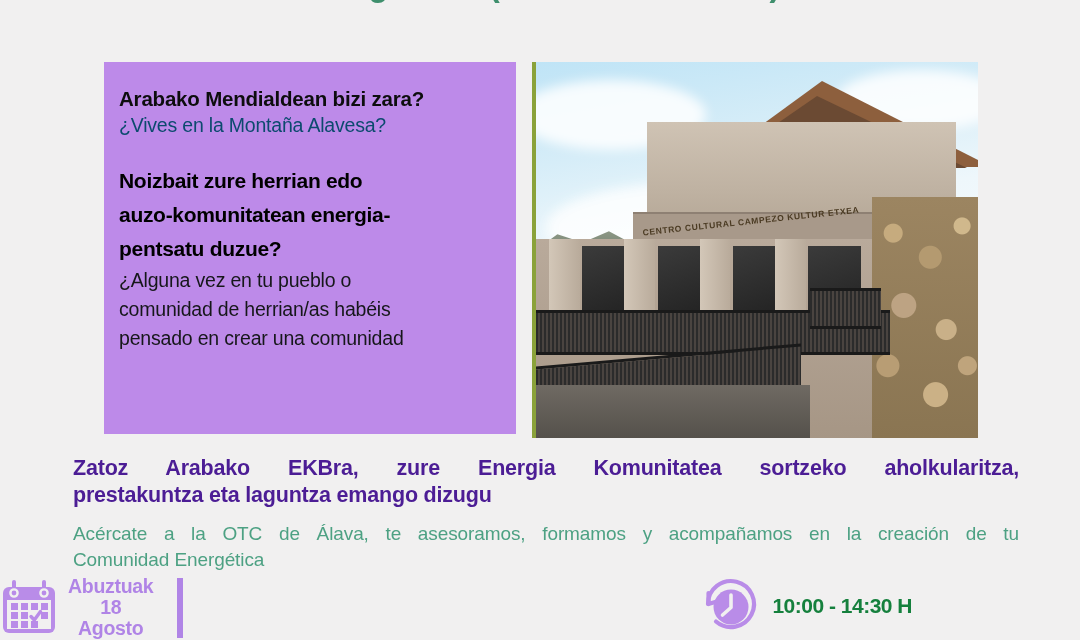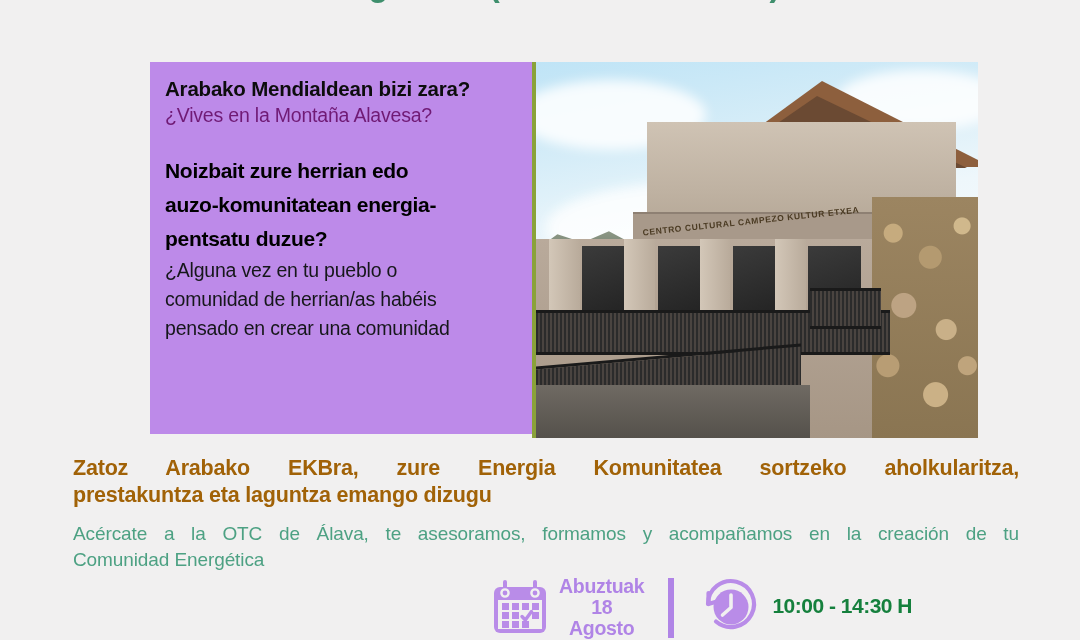--- a/index.html
+++ b/index.html
@@ -30,34 +30,33 @@
     line-height:42px;
     white-space:nowrap;
   }
 
   
   .purple-card {
     position:absolute;
     left:104px; top:62px;
     width:412px; height:372px;
     background:#bd8ae9;
-    padding:14px 22px 10px 15px;
-    margin-left:46px;
+    padding:24px 22px 10px 15px;
   }
   .pc-bold {
     font-size:20.5px;
     font-weight:700;
     color:#0d0d0d;
     line-height:26px;
     letter-spacing:-0.2px;
   }
   .pc-reg {
     font-size:19.5px;
     font-weight:400;
-    color:#701a75;
+    color:#0c4a6e;
     line-height:26px;
     letter-spacing:-0.2px;
   }
   .pc-bold2 {
     font-size:21px;
     font-weight:700;
     color:#000000;
     line-height:34px;
     letter-spacing:-0.3px;
   }
@@ -179,21 +178,21 @@
 
   
   .green-block {
     position:absolute;
     left:73px; top:455px;
     width:946px;
   }
   .gb-head {
     font-size:21.5px;
     font-weight:700;
-    color:#a16207;
+    color:#4c1d95;
     line-height:27px;
     letter-spacing:-0.2px;
     text-align:justify;
     text-justify:inter-word;
   }
   .gb-head span { display:block; }
   .gb-head .j { text-align:justify; text-align-last:justify; }
   .gb-sub {
     margin-top:12px;
     font-size:19px;
@@ -205,21 +204,21 @@
   }
   .gb-sub .j { display:block; text-align-last:justify; }
 
   
   .infobar {
     position:absolute;
     left:0; bottom:0;
     width:912px; height:66px;
     display:flex;
     align-items:flex-start;
-    justify-content:flex-end;
+    justify-content:space-between;
     gap:26px;
     padding-top:2px;
   }
   .info-item { display:flex; align-items:center; gap:10px; }
 
   .cal-icon { width:58px; height:56px; position:relative; flex:0 0 auto; }
   .clock-icon { width:62px; height:58px; position:relative; flex:0 0 auto; }
 
   .date-text {
     font-size:19.5px;

